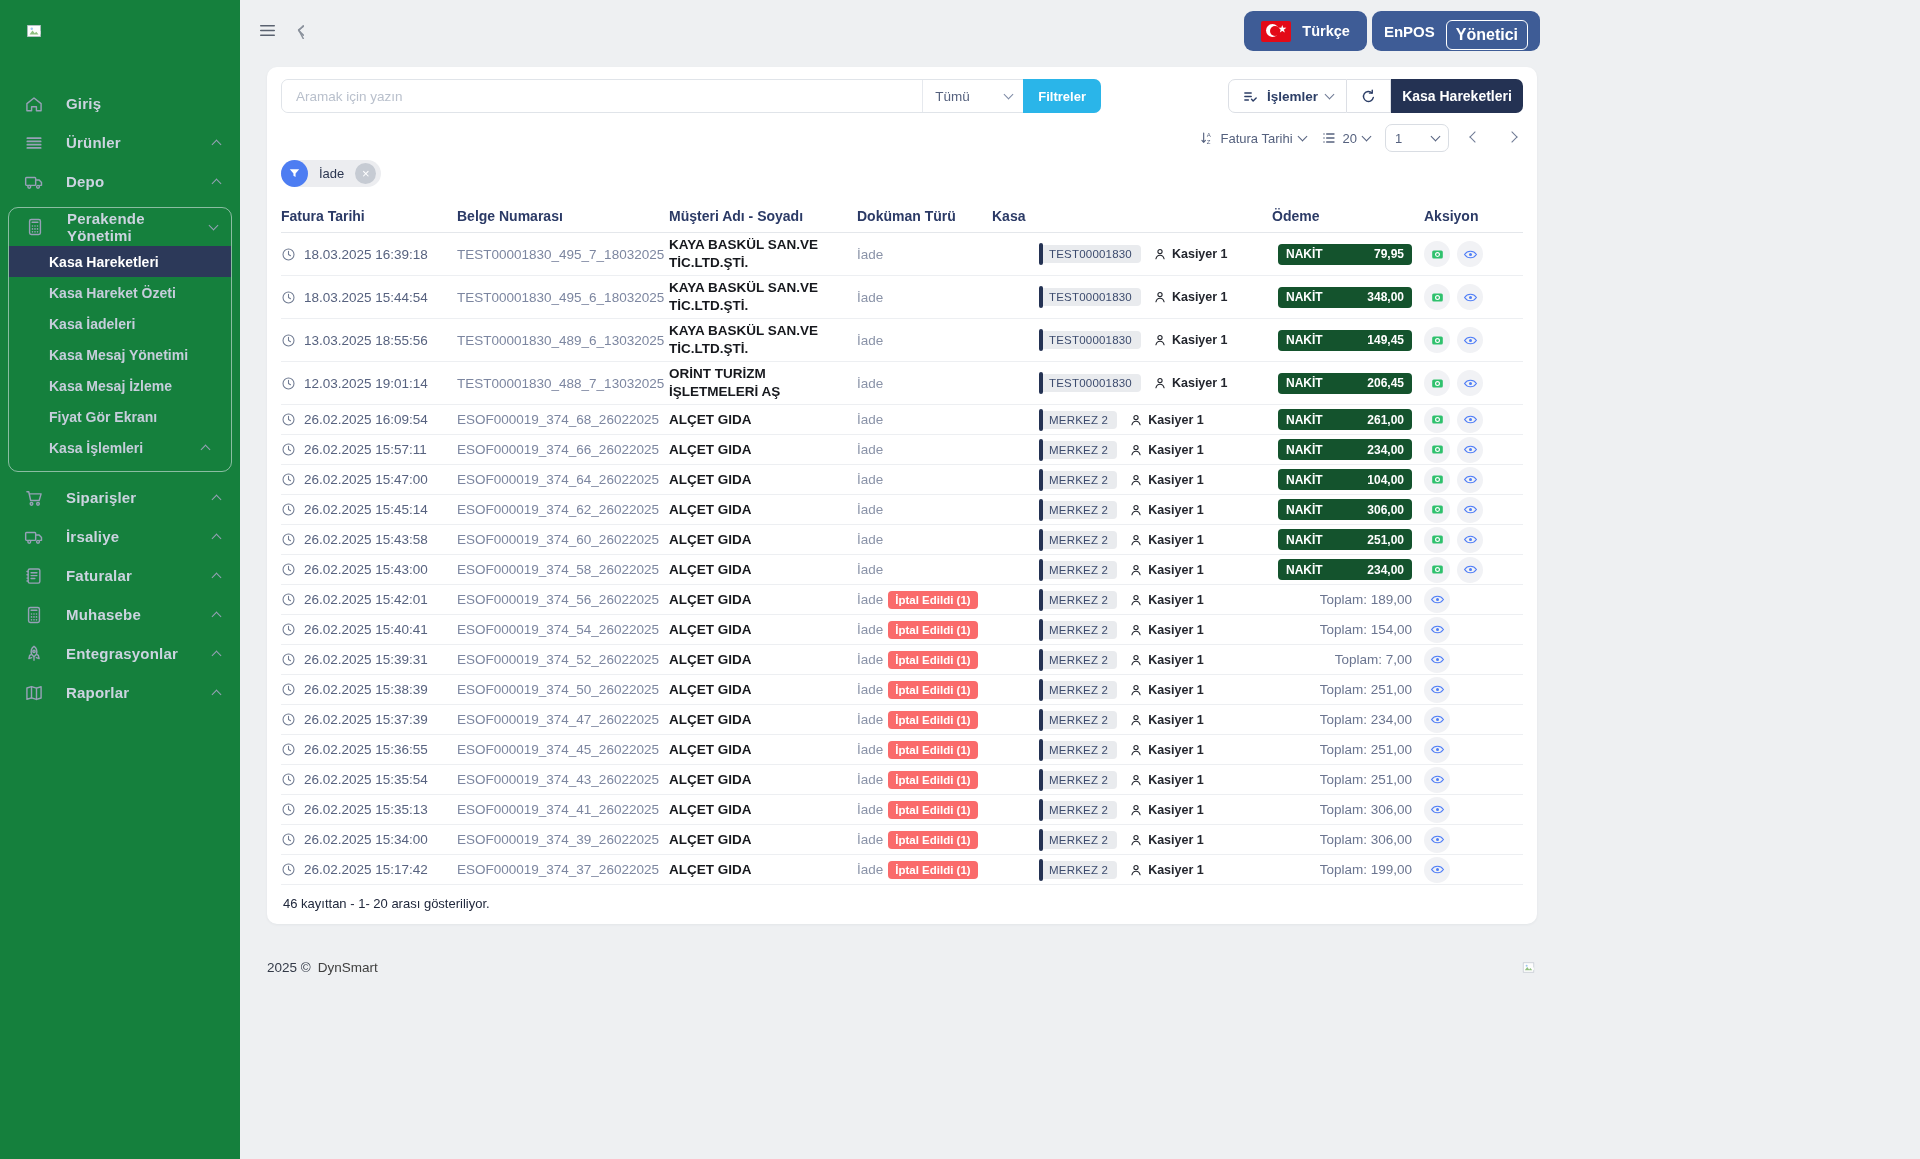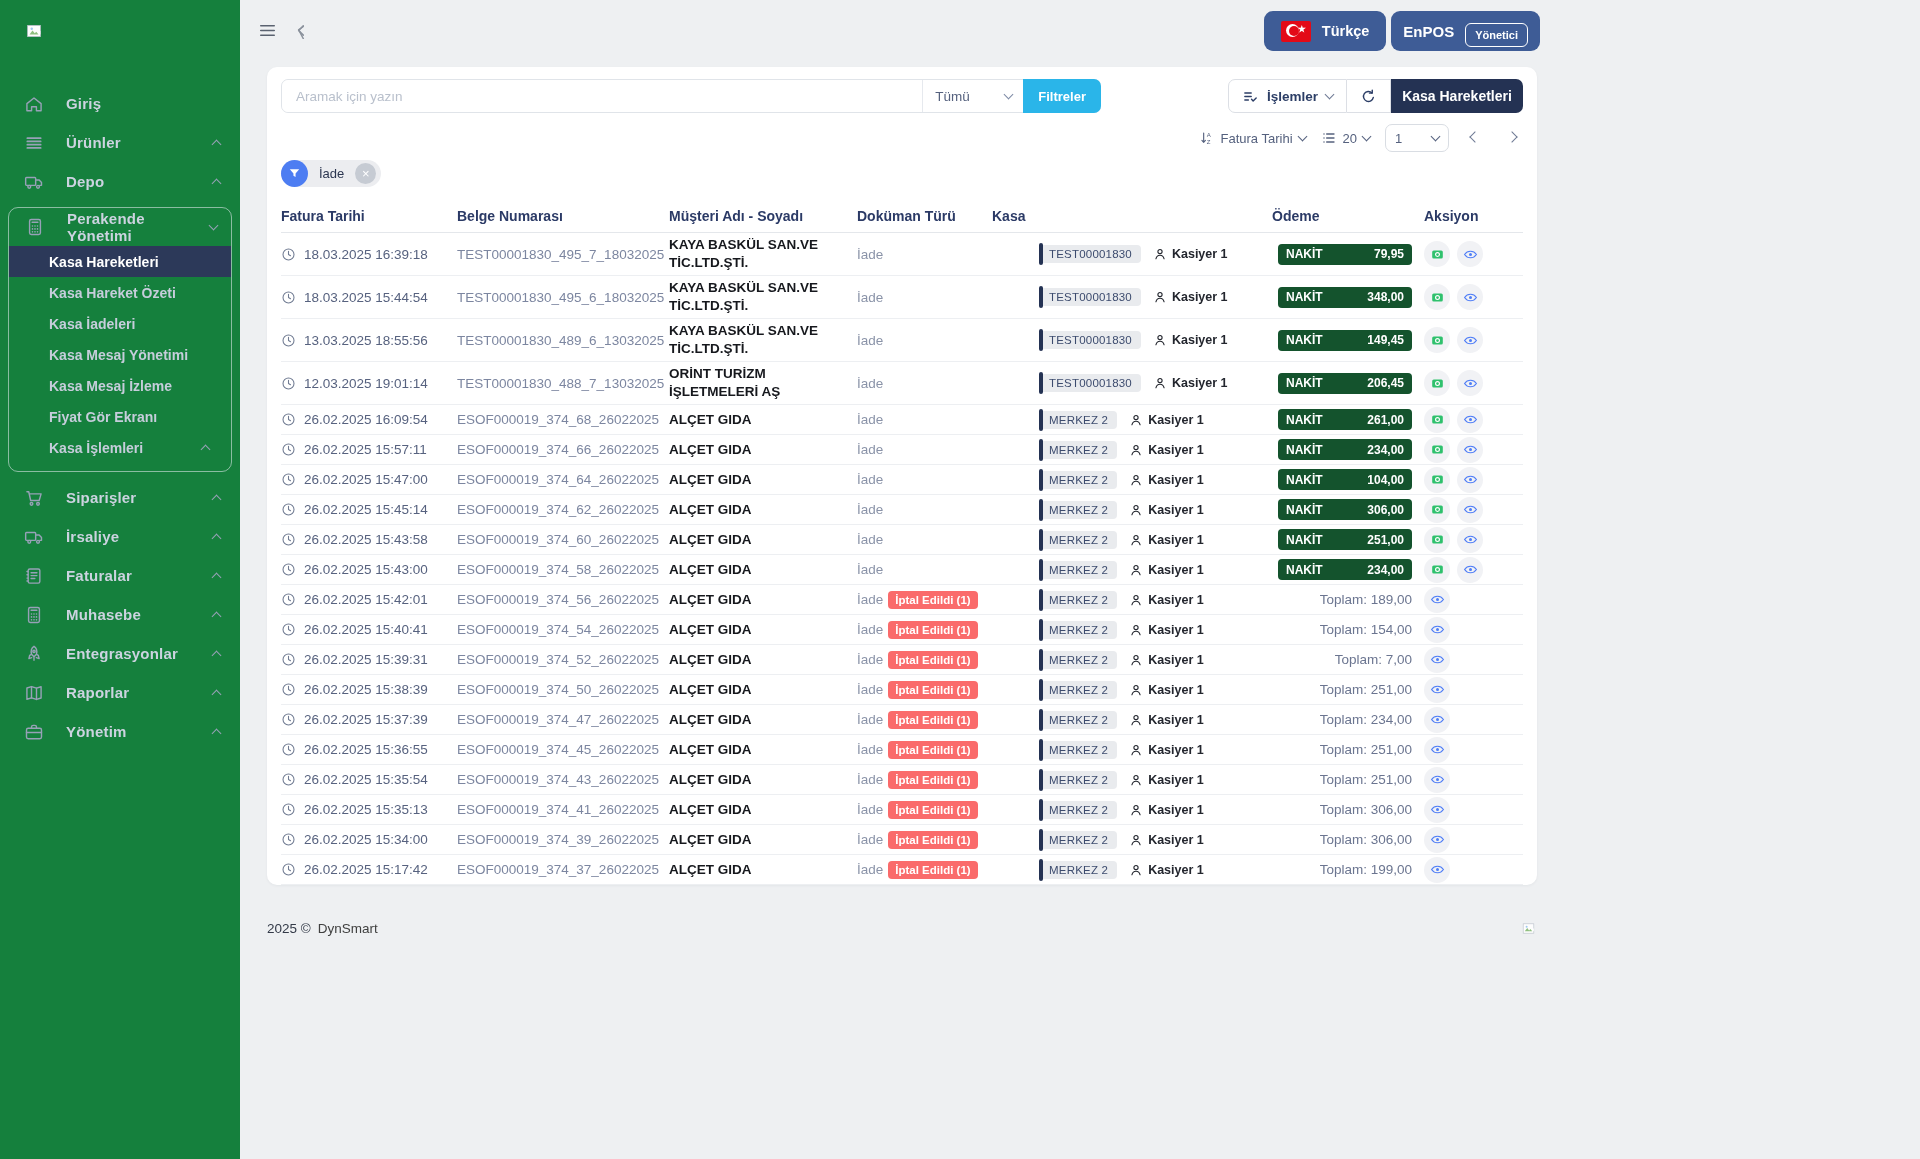--- a/index.html
+++ b/index.html
@@ -40,21 +40,21 @@
   .hamburger { width:19px; height:19px; color:#5a6270; }
   .backchev { width:17px; height:17px; color:#8a919c; margin-left:16px; }
   .topbar-right { margin-left:auto; display:flex; gap:5px; align-items:center; padding-top:2px; }
   .btn-lang, .btn-brand { display:flex; align-items:center; background:#3e5c96; border:none; border-radius:9px; height:40px; color:#fff; cursor:pointer; }
   .btn-lang { gap:11px; padding:0 17px; font-weight:700; font-size:14.5px; font-family:inherit; }
   .btn-brand { gap:11px; padding:0 12px; font-weight:700; font-size:15px; font-family:inherit; }
   .flag { width:30px; height:21px; background:#e30a17; border-radius:2px; position:relative; overflow:hidden; flex:none; }
   .flag::before { content:""; position:absolute; left:5px; top:3.5px; width:13px; height:13px; border-radius:50%; background:#fff; }
   .flag::after { content:""; position:absolute; left:8.5px; top:5px; width:10px; height:10px; border-radius:50%; background:#e30a17; }
   .flag .star { position:absolute; left:17px; top:4.5px; color:#fff; font-size:9px; line-height:1; }
-  .role-pill { border:1px solid #fff; border-radius:6px; padding:5px 9px; font-size:11px; font-weight:700;margin-top:8px; }
+  .role-pill { border:1px solid #fff; border-radius:6px; padding:5px 9px; font-size:16px; font-weight:700;margin-top:8px; }
 
   .content { margin-left:27px; width:1270px; }
   .card { background:#fff; border-radius:10px; margin-top:7px; padding:12px 14px 0 14px; box-shadow:0 1px 3px rgba(20,30,60,.05); }
 
   
   .toolbar { display:flex; align-items:flex-start; justify-content:space-between; }
   .search-group { display:flex; align-items:stretch; width:820px; height:34px; border:1px solid #e0e4e9; border-radius:7px; background:#fff; }
   .search-input { flex:1; border:none; outline:none; padding:0 14px; font-size:13.5px; color:#445; font-family:inherit; border-radius:7px 0 0 7px; }
   .search-input::placeholder { color:#b9c0cc; }
   .scope { display:flex; align-items:center; justify-content:space-between; width:102px; padding:0 12px; border-left:1px solid #e6e9ee; color:#55617e; font-size:13.5px; cursor:pointer; }
@@ -272,31 +272,20 @@
       <div class="nav-item">
         <span class="nicon ic">
           <svg viewBox="0 0 24 24" fill="none" stroke="currentColor" stroke-width="1.7" stroke-linecap="round" stroke-linejoin="round">
             <path d="M3.5 6 9 4.3l6 1.9 5.5-1.7V18L15 19.7l-6-1.9-5.5 1.7z"></path>
             <path d="M9 4.3v13.5M15 6.2v13.5"></path>
           </svg>
         </span>
         <span class="nlabel">Raporlar</span>
         <span class="chev up"></span>
       </div>
-      <div class="nav-item">
-        <span class="nicon ic">
-          <svg viewBox="0 0 24 24" fill="none" stroke="currentColor" stroke-width="1.7" stroke-linecap="round" stroke-linejoin="round">
-            <rect x="3" y="7.5" width="18" height="12.5" rx="2"></rect>
-            <path d="M9 7.5V6a2 2 0 0 1 2-2h2a2 2 0 0 1 2 2v1.5"></path>
-            <path d="M3 12.5h18"></path>
-          </svg>
-        </span>
-        <span class="nlabel">Yönetim</span>
-        <span class="chev up"></span>
-      </div>
     </nav>
 </aside>
 
 <div class="main">
 
   <div class="topbar">
     <button class="icon-btn hamburger ic">
         <svg viewBox="0 0 24 24" fill="none" stroke="currentColor" stroke-width="2" stroke-linecap="round" stroke-linejoin="round">
           <path d="M3.5 6h17M3.5 12h17M3.5 18h17"></path>
         </svg>
@@ -1359,20 +1348,21 @@
                       <path d="M2.5 12S6 6.8 12 6.8 21.5 12 21.5 12 18 17.2 12 17.2 2.5 12 2.5 12z"></path>
                       <circle cx="12" cy="12" r="2.4" fill="currentColor" stroke="none"></circle>
                     </svg>
                   </span>
                 </button>
               </div>
             </div>
           </div>
       </div>
 
+      <div class="records">46 kayıttan - 1- 20 arası gösteriliyor.</div>
     </div>
 
     <div class="page-footer">
       <div class="copyright">
         <span>2025 ©</span>
         <a>DynSmart</a>
       </div>
       <span class="footer-img ic">
           <svg viewBox="0 0 24 24">
             <rect x="3.5" y="4.5" width="17" height="15" fill="#fdfdfd" stroke="#b9c0ca"></rect>

